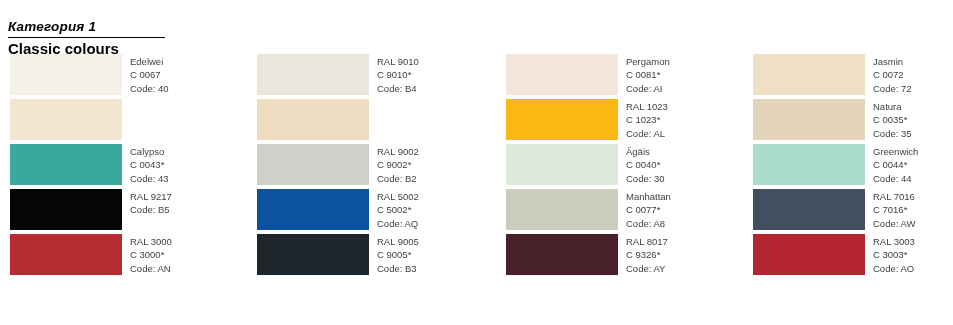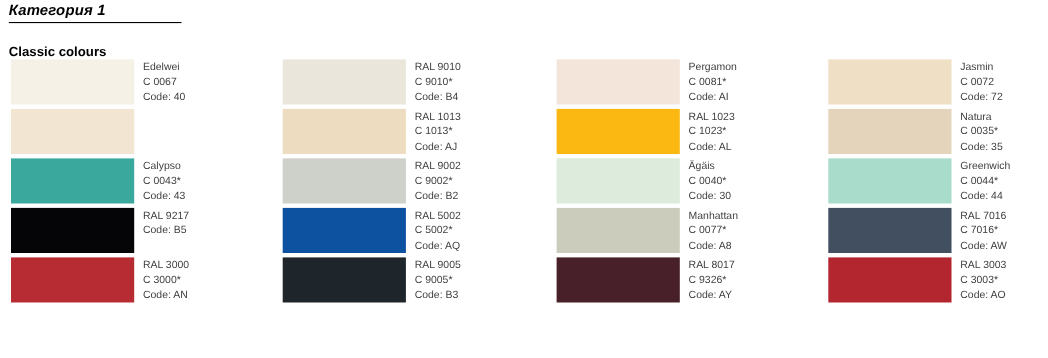--- a/index.html
+++ b/index.html
@@ -13,21 +13,21 @@
     font-family: "Liberation Sans", sans-serif;
     color: #000000;
     overflow: hidden;
     position: relative;
   }
 
   
   .category-header {
     position: absolute;
     left: 8px;
-    top: 2px;
+    top: 19px;
     width: 160px;
   }
   .category-title {
     font-size: 13.5px;
     font-weight: bold;
     font-style: italic;
     letter-spacing: 0.2px;
     color: #000000;
     line-height: 16px;
     white-space: nowrap;
@@ -36,21 +36,21 @@
     margin-top: 2px;
     border-bottom: 1.3px solid #000000;
     width: 157px;
   }
 
   
   .section-label {
     position: absolute;
     left: 8px;
     top: 40px;
-    font-size: 12px;
+    font-size: 15px;
     font-weight: bold;
     color: #000000;
     white-space: nowrap;
   }
 
   
   .columns {
     position: absolute;
     left: 0;
     top: 54px;
@@ -144,25 +144,20 @@
       <div class="swatch-row">
         <div class="swatch-chip" style="background: rgb(234, 230, 219);"></div>
         <div class="swatch-text">
           <span class="line">RAL 9010</span>
           <span class="line">C 9010*</span>
           <span class="line">Code: B4</span>
         </div>
       </div>
       <div class="swatch-row">
         <div class="swatch-chip" style="background: rgb(237, 220, 191);"></div>
-        <div class="swatch-text">
-          <span class="line">RAL 1013</span>
-          <span class="line">C 1013*</span>
-          <span class="line">Code: AJ</span>
-        </div>
       </div>
       <div class="swatch-row">
         <div class="swatch-chip" style="background: rgb(205, 209, 202);"></div>
         <div class="swatch-text">
           <span class="line">RAL 9002</span>
           <span class="line">C 9002*</span>
           <span class="line">Code: B2</span>
         </div>
       </div>
       <div class="swatch-row">

